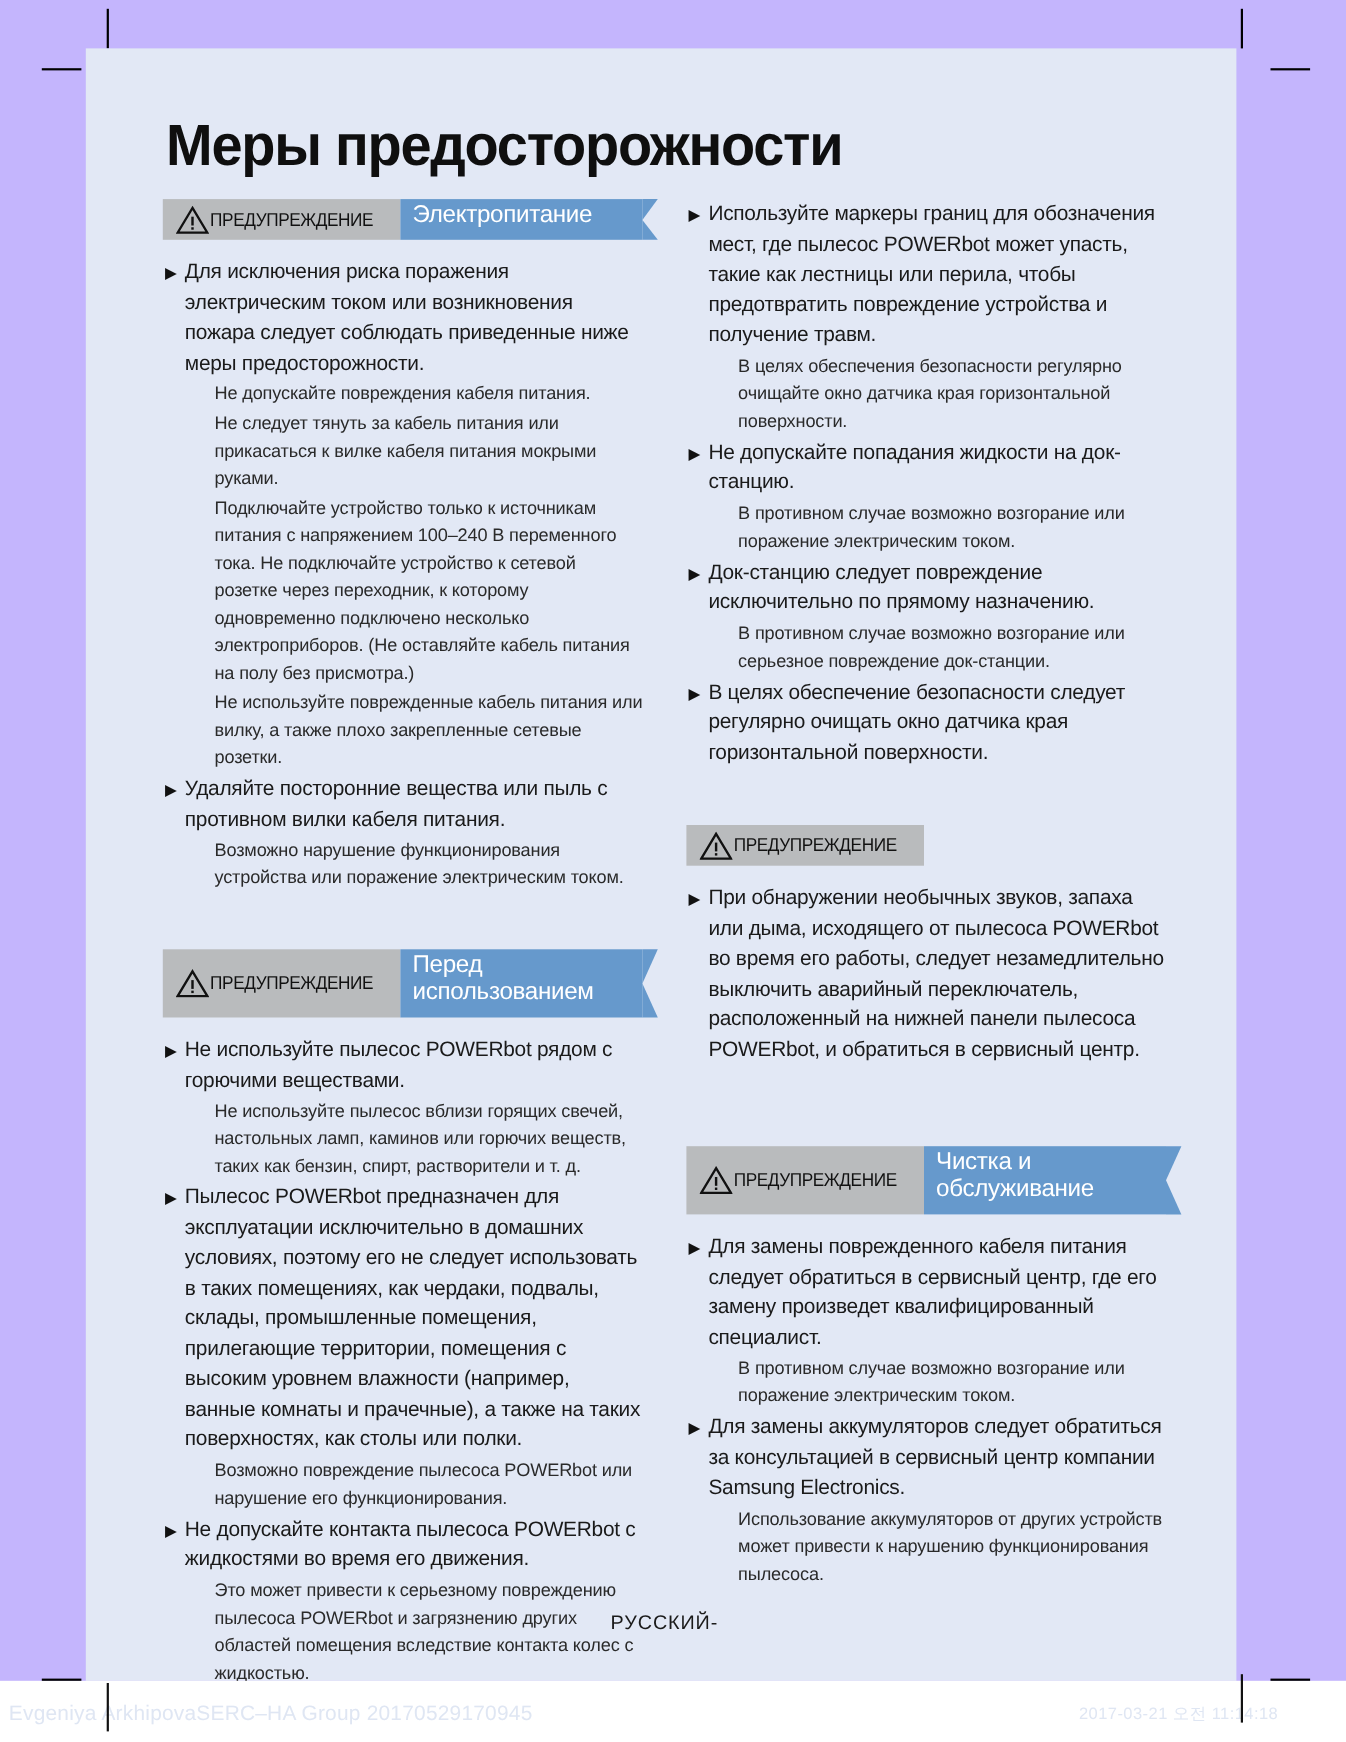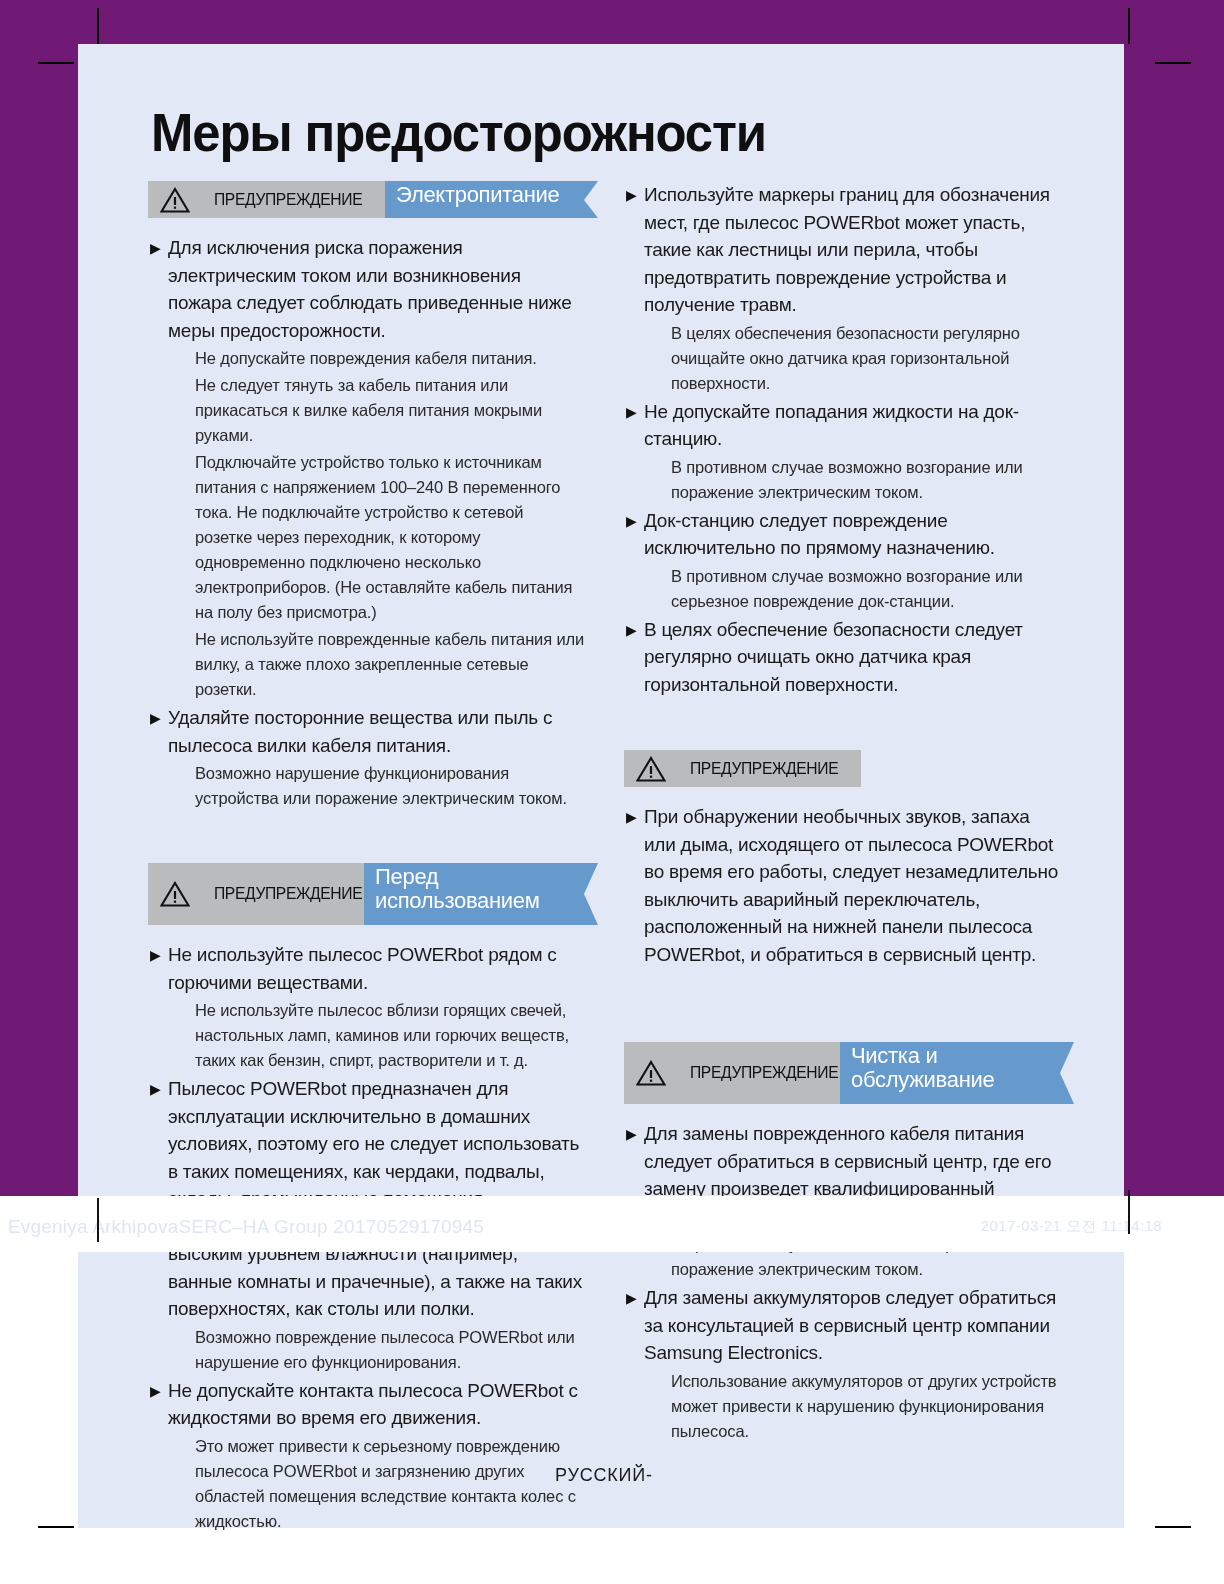--- a/index.html
+++ b/index.html
@@ -5,22 +5,22 @@
   * { box-sizing: border-box; }
   html, body {
     margin: 0; padding: 0;
     width: 1224px; height: 1584px;
     background: #ffffff;
     font-family: "Liberation Sans", sans-serif;
     overflow: hidden;
   }
   #root {
     position: relative;
-    width: 1224px; height: 1252px;
-    background: #701a75;
+    width: 1224px; height: 1584px;
+    background: #c4b5fd;
   }
 
   
   .crop-v {
     position: absolute; width: 2px; height: 36px;
     background: #000;
   }
   .crop-h {
     position: absolute; width: 36px; height: 2px;
     background: #000;
@@ -71,21 +71,21 @@
     height: 37px;
     position: relative;
   }
   .warn-bar.tall { height: 62px; }
 
   .warn-left {
     background: #b9bbbd;
     display: flex;
     align-items: center;
     padding: 0 10px 0 12px;
-    gap: 24px;
+    gap: 1px;
     min-width: 216px;
   }
   .warn-tri { flex: 0 0 auto; display: block; }
   .warn-label {
     font-size: 17px;
     color: #111;
     letter-spacing: -0.4px;
     white-space: nowrap;
     transform: scaleX(0.92);
     transform-origin: left center;
@@ -228,21 +228,21 @@
           <div class="bullet">
             <span class="bullet-mark">▶</span>
             <span class="bullet-text">Для исключения риска поражения электрическим током или возникновения пожара следует соблюдать приведенные ниже меры предосторожности.</span>
           </div>
           <div class="sub">Не допускайте повреждения кабеля питания.</div>
           <div class="sub">Не следует тянуть за кабель питания или прикасаться к вилке кабеля питания мокрыми руками.</div>
           <div class="sub">Подключайте устройство только к источникам питания с напряжением 100–240 В переменного тока. Не подключайте устройство к сетевой розетке через переходник, к которому одновременно подключено несколько электроприборов. (Не оставляйте кабель питания на полу без присмотра.)</div>
           <div class="sub">Не используйте поврежденные кабель питания или вилку, а также плохо закрепленные сетевые розетки.</div>
           <div class="bullet">
             <span class="bullet-mark">▶</span>
-            <span class="bullet-text">Удаляйте посторонние вещества или пыль с пылесоса вилки кабеля питания.</span>
+            <span class="bullet-text">Удаляйте посторонние вещества или пыль с противном вилки кабеля питания.</span>
           </div>
           <div class="sub">Возможно нарушение функционирования устройства или поражение электрическим током.</div>
 
           <div class="section-gap"></div>
 
           <div class="warn-bar tall">
             <div class="warn-left">
               <svg class="warn-tri" width="30" height="26" viewBox="0 0 30 26">
                 <path d="M15 2 L28.5 24.5 L1.5 24.5 Z" fill="none" stroke="#111" stroke-width="2.1" stroke-linejoin="miter"></path>
                 <rect x="13.9" y="10" width="2.2" height="8" fill="#111"></rect>

